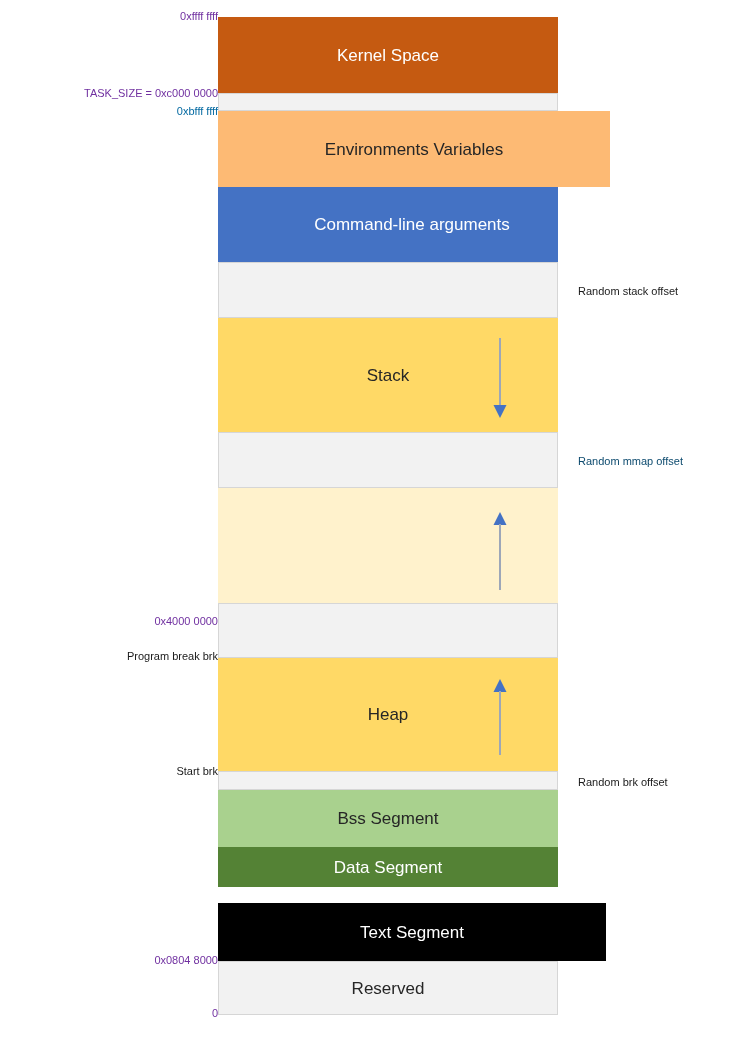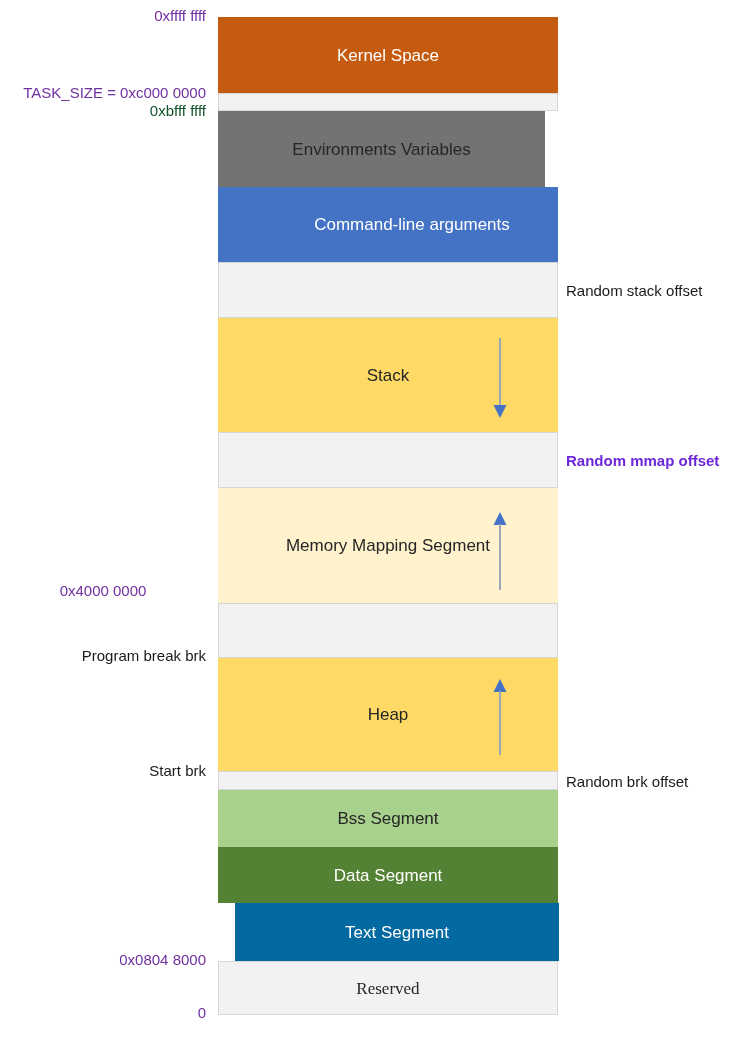--- a/index.html
+++ b/index.html
@@ -34,94 +34,94 @@
     z-index: 2;
   }
   .seg-arrow {
     position: absolute;
     z-index: 1;
   }
   .side-label {
     position: absolute;
     height: 22px;
     line-height: 22px;
-    font-size: 15px;
+    font-size: 11px;
     white-space: nowrap;
+    margin-left: 12px;
   }
   .side-label.left {
     left: 0;
     width: 206px;
     text-align: right;
   }
   .side-label.right {
     left: 566px;
     text-align: right;
   }
 </style>
 </head>
 <body>
 
 <div class="canvas" id="canvas">
   <div id="segments-layer">
       <div class="segment" style="left: 218px; width: 340px; top: 17px; height: 76px; background: rgb(197, 90, 17); color: rgb(255, 255, 255);">
         <div class="seg-label">Kernel Space</div>
       </div>
       <div class="segment gap" style="left: 218px; width: 340px; top: 93px; height: 18px; background: rgb(242, 242, 242); color: rgb(38, 38, 38);"></div>
-      <div class="segment" style="left: 218px; width: 327px; top: 111px; height: 76px; background: #737373; color: rgb(38, 38, 38);">
+      <div class="segment" style="left: 218px; width: 392px; top: 111px; height: 76px; background: #fdba74; color: rgb(38, 38, 38);">
         <div class="seg-label">Environments Variables</div>
       </div>
       <div class="segment" style="left: 218px; width: 340px; top: 187px; height: 75px; background: rgb(68, 114, 196); color: rgb(255, 255, 255); padding-left: 48px;">
         <div class="seg-label">Command-line arguments</div>
       </div>
       <div class="segment gap" style="left: 218px; width: 340px; top: 262px; height: 56px; background: rgb(242, 242, 242); color: rgb(38, 38, 38);"></div>
       <div class="segment" style="left: 218px; width: 340px; top: 318px; height: 114px; background: rgb(255, 217, 102); color: rgb(38, 38, 38);">
         <div class="seg-label">Stack</div>
         <div class="seg-arrow" style="left: 275px; top: 20px;"><svg width="14" height="80" viewBox="0 0 14 80">
             <line x1="7" y1="0" x2="7" y2="68" stroke="#9DA7B8" stroke-width="2"></line>
             <polygon points="0.5,67 13.5,67 7,80" fill="#4472C4"></polygon>
           </svg></div>
       </div>
       <div class="segment gap" style="left: 218px; width: 340px; top: 432px; height: 56px; background: rgb(242, 242, 242); color: rgb(38, 38, 38);"></div>
       <div class="segment" style="left: 218px; width: 340px; top: 488px; height: 115px; background: rgb(255, 242, 204); color: rgb(38, 38, 38);">
-        <div class="seg-label">Memory Mapping Segment</div>
         <div class="seg-arrow" style="left: 275px; top: 24px;"><svg width="14" height="78" viewBox="0 0 14 78">
             <polygon points="7,0 0.5,13 13.5,13" fill="#4472C4"></polygon>
             <line x1="7" y1="12" x2="7" y2="78" stroke="#9DA7B8" stroke-width="2"></line>
           </svg></div>
       </div>
       <div class="segment gap" style="left: 218px; width: 340px; top: 603px; height: 55px; background: rgb(242, 242, 242); color: rgb(38, 38, 38);"></div>
       <div class="segment" style="left: 218px; width: 340px; top: 658px; height: 113px; background: rgb(255, 217, 102); color: rgb(38, 38, 38);">
         <div class="seg-label">Heap</div>
         <div class="seg-arrow" style="left: 275px; top: 21px;"><svg width="14" height="76" viewBox="0 0 14 76">
             <polygon points="7,0 0.5,13 13.5,13" fill="#4472C4"></polygon>
             <line x1="7" y1="12" x2="7" y2="76" stroke="#9DA7B8" stroke-width="2"></line>
           </svg></div>
       </div>
       <div class="segment gap" style="left: 218px; width: 340px; top: 771px; height: 19px; background: rgb(242, 242, 242); color: rgb(38, 38, 38);"></div>
       <div class="segment" style="left: 218px; width: 340px; top: 790px; height: 57px; background: rgb(169, 209, 142); color: rgb(38, 38, 38);">
         <div class="seg-label">Bss Segment</div>
       </div>
-      <div class="segment" style="left: 218px; width: 340px; top: 847px; height: 56px; background: rgb(84, 130, 53); color: rgb(255, 255, 255); text-align: right;">
+      <div class="segment" style="left: 218px; width: 340px; top: 847px; height: 40px; background: rgb(84, 130, 53); color: rgb(255, 255, 255); text-align: right;">
         <div class="seg-label">Data Segment</div>
       </div>
-      <div class="segment" style="left: 218px; width: 324px; top: 903px; height: 58px; background: #0369a1; color: rgb(255, 255, 255); margin-left: 17px;">
+      <div class="segment" style="left: 218px; width: 388px; top: 903px; height: 58px; background: #000000; color: rgb(255, 255, 255);">
         <div class="seg-label">Text Segment</div>
       </div>
-      <div class="segment gap" style="left: 218px; width: 340px; top: 961px; height: 54px; background: rgb(242, 242, 242); color: rgb(38, 38, 38); font-family: Liberation Serif, serif;">
+      <div class="segment gap" style="left: 218px; width: 340px; top: 961px; height: 54px; background: rgb(242, 242, 242); color: rgb(38, 38, 38);">
         <div class="seg-label">Reserved</div>
       </div>
     </div>
   <div id="left-labels-layer">
       <div class="side-label left" style="top: 5px; color: rgb(112, 48, 160);">0xffff ffff</div>
       <div class="side-label left" style="top: 82px; color: rgb(112, 48, 160);">TASK_SIZE = 0xc000 0000</div>
-      <div class="side-label left" style="top: 100px; color: #14532d;">0xbfff ffff</div>
-      <div class="side-label left" style="top: 580px; color: rgb(112, 48, 160); text-align: center;">0x4000 0000</div>
+      <div class="side-label left" style="top: 100px; color: #0369a1;">0xbfff ffff</div>
+      <div class="side-label left" style="top: 610px; color: rgb(112, 48, 160);">0x4000 0000</div>
       <div class="side-label left" style="top: 645px; color: rgb(26, 26, 26);">Program break brk</div>
       <div class="side-label left" style="top: 760px; color: rgb(26, 26, 26);">Start brk</div>
       <div class="side-label left" style="top: 949px; color: rgb(112, 48, 160);">0x0804 8000</div>
       <div class="side-label left" style="top: 1002px; color: rgb(112, 48, 160);">0</div>
     </div>
   <div id="right-labels-layer">
       <div class="side-label right" style="top: 280px; color: rgb(26, 26, 26);">Random stack offset</div>
-      <div class="side-label right" style="top: 450px; color: #6d28d9; font-weight: bold;">Random mmap offset</div>
+      <div class="side-label right" style="top: 450px; color: #0c4a6e;">Random mmap offset</div>
       <div class="side-label right" style="top: 771px; color: rgb(26, 26, 26);">Random brk offset</div>
     </div>
 </div>
 
 </body></html>

